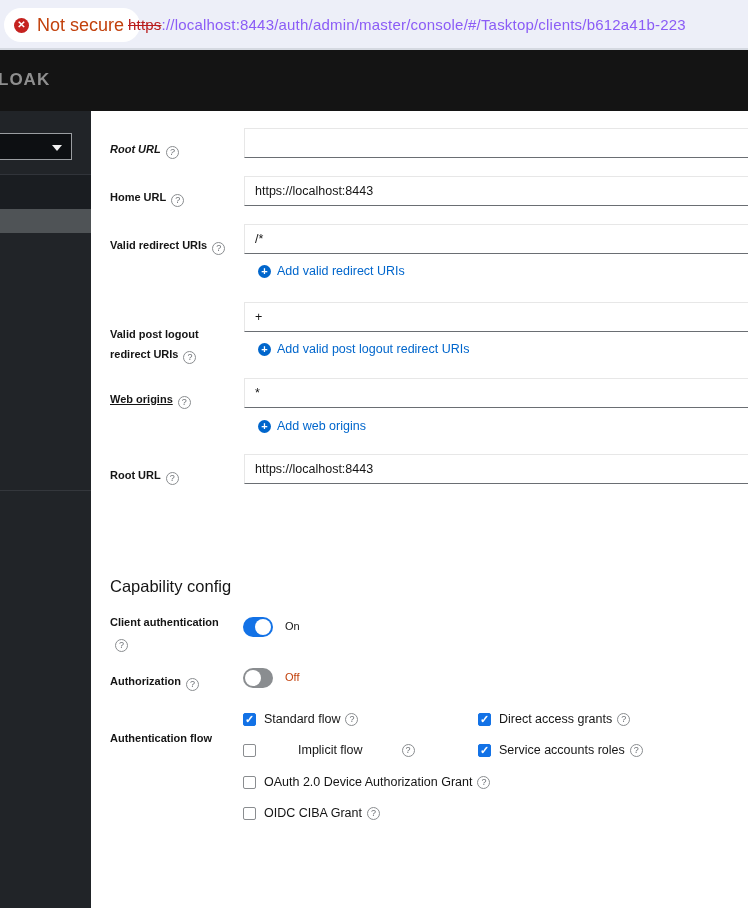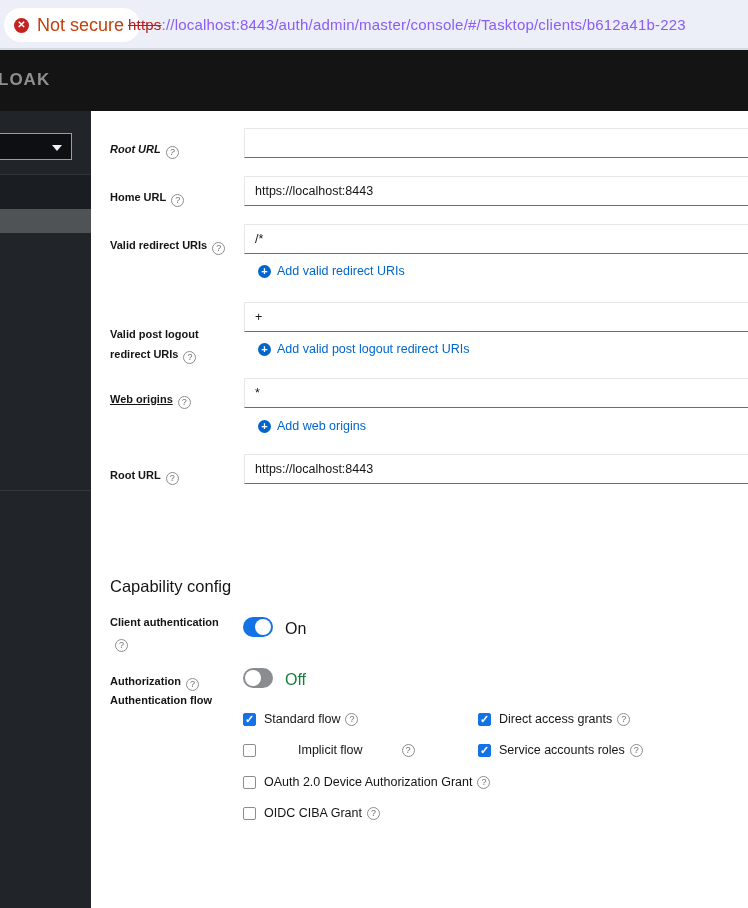--- a/index.html
+++ b/index.html
@@ -55,23 +55,23 @@
 
   .sect-heading { position:absolute; left:19px; top:459px; font-size:16.5px; font-weight:500;
                   color:#151515;margin-top:7px; }
 
   .switch { position:absolute; left:152px; width:30px; height:20px; border-radius:10px; cursor:pointer; }
   .switch .knob { position:absolute; top:2px; width:16px; height:16px; border-radius:50%; background:#fff; }
   .switch.on { background:#1372e6; }
   .switch.on .knob { right:2px; }
   .switch.off { background:#8a8d90; }
   .switch.off .knob { left:2px; }
-  .sw-state { position:absolute; left:194px; font-size:16px; }
+  .sw-state { position:absolute; left:194px; font-size:11px; }
   .sw-state.on { color:#151515; }
-  .sw-state.off { color:#15803d; }
+  .sw-state.off { color:#c2410c; }
 
   .cbrow { position:absolute; height:16px; display:flex; align-items:center; }
   .cb { width:13px; height:13px; border:1px solid #8a8d90; border-radius:2px; background:#fff;
         margin-right:8px; flex:0 0 auto; position:relative; cursor:pointer; }
   .cb.checked { background:#1372e6; border-color:#1372e6; }
   .cb.checked::after { content:"\2713"; position:absolute; left:1px; top:-1px; color:#fff;
                        font-size:11px; font-weight:bold; }
   .cblabel { font-size:12.5px; color:#151515; white-space:nowrap; }
 </style>
 </head>
@@ -143,21 +143,21 @@
         <span class="knob"></span>
       </div>
     <div class="sw-state on" style="top:509px;">On</div>
 
     <div class="flabel" style="top:560px;"><span>Authorization</span><span class="help">?</span></div>
     <div class="switch off" style="top:557px;">
         <span class="knob"></span>
       </div>
     <div class="sw-state off" style="top:560px;">Off</div>
 
-    <div class="flabel" style="top:579px;">Authentication flow</div>
+    <div class="flabel" style="top:617px;">Authentication flow</div>
 
     <div class="cbrow" style="left:152px; top:600px;">
       <span class="cb checked"></span>
       <span class="cblabel">Standard flow</span>
       <span class="help">?</span>
     </div>
     <div class="cbrow" style="left:387px; top:600px;">
       <span class="cb checked"></span>
       <span class="cblabel">Direct access grants</span>
       <span class="help">?</span>

